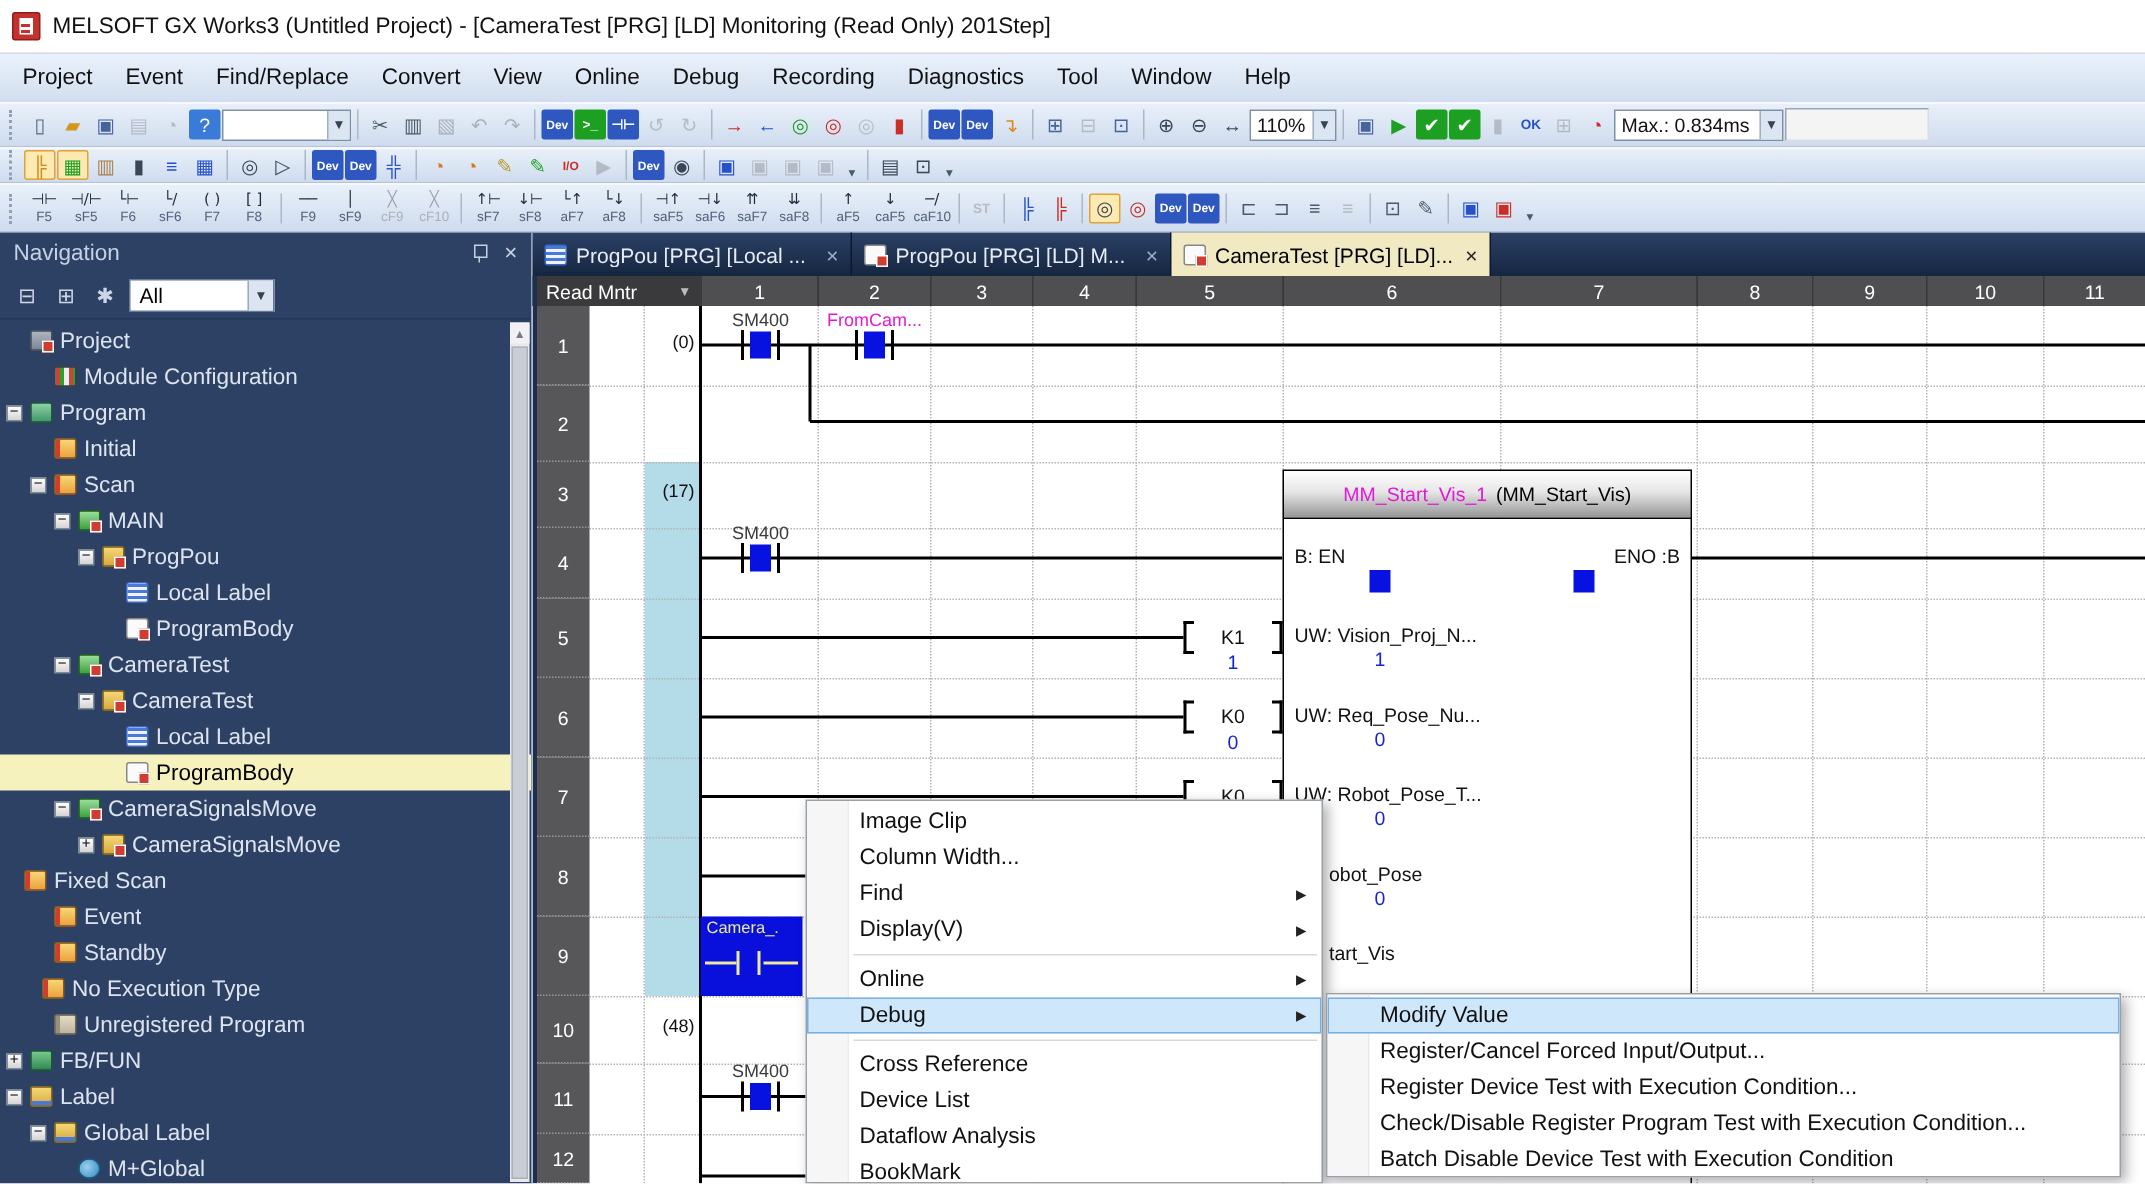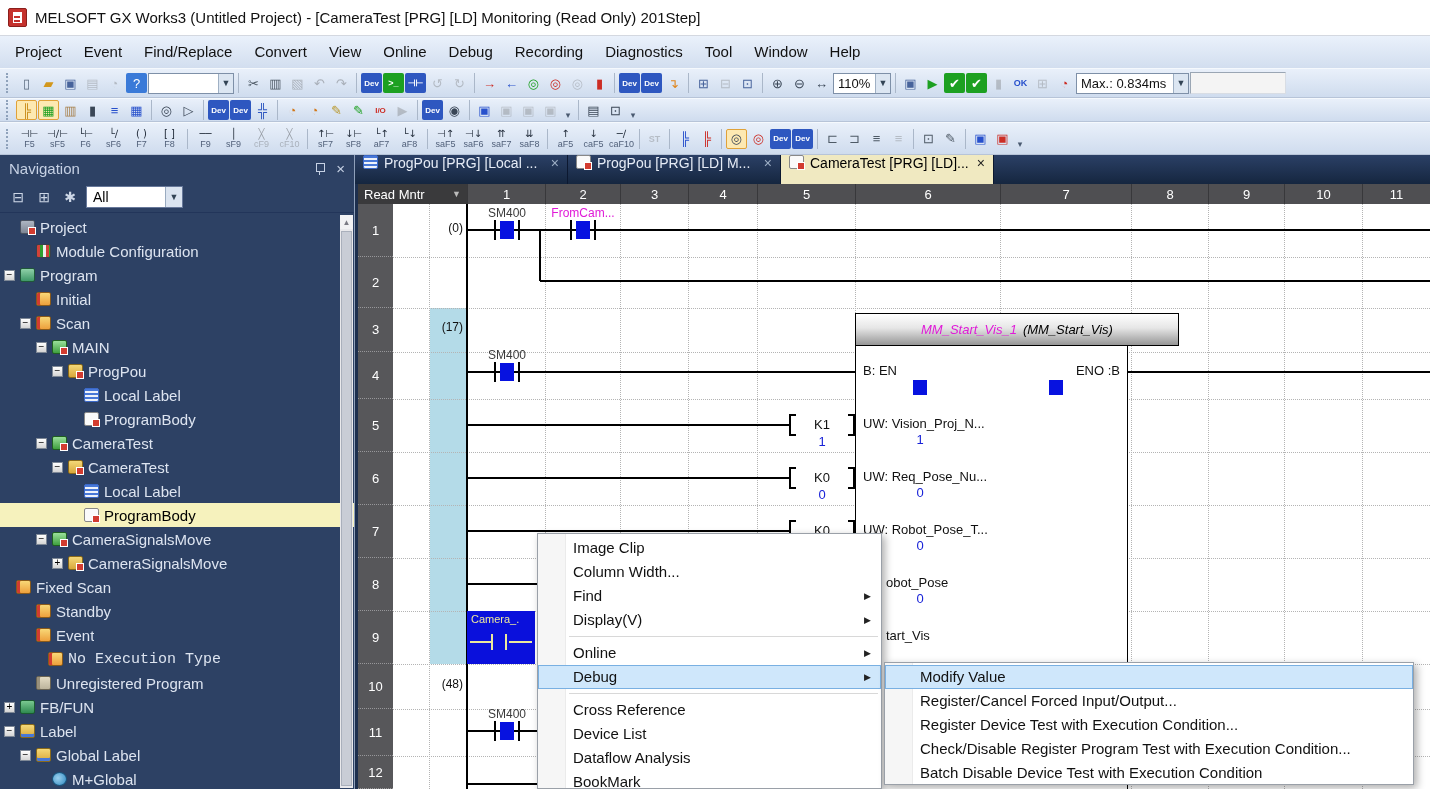--- a/index.html
+++ b/index.html
@@ -60,21 +60,21 @@
   .ic-fbfun{background:linear-gradient(#7ac890,#2f8a50);border:1px solid #1a5a30}
   .ic-labelf{background:linear-gradient(#f4d878,#d8a83c);border:1px solid #8a6a1a;box-shadow:inset 0 -3px 0 #4878d8}
   .ic-mglobal{background:radial-gradient(circle at 5px 5px,#9ad0ee,#2f88c0);border:1px solid #1a5880;border-radius:50%}
   .ic-project::after,.ic-prog::after,.ic-pou::after,.ic-body::after{content:"";position:absolute;right:-2px;bottom:-2px;width:6px;height:6px;background:#d23c30;border:1px solid #fff}
   #nscroll{position:absolute;right:1px;top:60px;bottom:1px;width:13px;background:#e9e9ec}
   #nsup{height:14px;background:#f2f2f4;color:#7a7a84;font-size:8px;display:flex;align-items:center;justify-content:center}
   #nsthumb{position:absolute;left:1px;right:1px;top:16px;bottom:2px;background:#c9cdd6;border:1px solid #aab0bc}
   
   .editor{width:1075px;display:flex;flex-direction:column;background:#fff;position:relative}
   #tabbar{height:29px;background:linear-gradient(#2b4066,#15263f);display:flex;align-items:stretch}
-  .tab{height:29px;display:flex;align-items:flex-start;gap:6px;padding:0 8px;width:213px;border-right:1px solid #0c1830;color:#e6ecf6;font-size:14px}
+  .tab{height:29px;display:flex;align-items:center;gap:6px;padding:0 8px;width:213px;border-right:1px solid #0c1830;color:#e6ecf6;font-size:14px}
   .tab .tlab{flex:1;white-space:nowrap;overflow:hidden}
   .tab .tclose{color:#9fb0c6;font-size:14px}
   .tab.active{background:#f0e9c1;color:#000}
   .tab.active .tclose{color:#222}
   #ldrhdr{height:20px;display:flex;background:#2c2c2e;border-left:3px solid #1d2f4e}
   .rmcell{width:109px;background:#3a3a3c;color:#fff;font-size:13px;display:flex;align-items:center;padding:0 6px;flex:none}
   .rmcaret{margin-left:auto;font-size:9px;color:#bbb}
   .hcell{background:#4f4f52;border-left:1px solid #38383b;color:#fff;font-size:13px;display:flex;align-items:center;justify-content:center;flex:none}
   #canvas{position:relative;flex:1;overflow:hidden;background:#fff}
   .lstrip{position:absolute;left:0;top:0;bottom:0;width:3px;background:#1d2f4e;z-index:7}
@@ -442,28 +442,28 @@
           <div class="tlabel">CameraSignalsMove</div>
         </div>
         <div class="trow" style="">
           <div class="texps"></div>
           <div class="tico ic-exec"></div>
           <div class="tlabel">Fixed Scan</div>
         </div>
         <div class="trow" style="padding-left: 20px;">
           <div class="texps"></div>
           <div class="tico ic-exec"></div>
+          <div class="tlabel">Event</div>
+        </div>
+        <div class="trow" style="padding-left: 20px;">
+          <div class="texps"></div>
+          <div class="tico ic-exec"></div>
           <div class="tlabel">Standby</div>
         </div>
-        <div class="trow" style="padding-left: 20px;">
-          <div class="texps"></div>
-          <div class="tico ic-exec"></div>
-          <div class="tlabel">Event</div>
-        </div>
-        <div class="trow" style="padding-left: 32px; font-family: Liberation Mono, monospace;">
+        <div class="trow" style="padding-left: 12px;">
           <div class="texps"></div>
           <div class="tico ic-exec"></div>
           <div class="tlabel">No Execution Type</div>
         </div>
         <div class="trow" style="padding-left: 20px;">
           <div class="texps"></div>
           <div class="tico ic-unreg"></div>
           <div class="tlabel">Unregistered Program</div>
         </div>
         <div class="trow" style="padding-left: 4px;">
@@ -609,21 +609,21 @@
         <div class="brcur" style="left: 434px; top: 230px; color: rgb(24, 34, 216);">1</div>
         <div class="brl" style="left: 434px; top: 263px;"></div>
         <div class="brr" style="left: 493px; top: 263px;"></div>
         <div class="brval" style="left: 434px; top: 266px;">K0</div>
         <div class="brcur" style="left: 434px; top: 283px; color: rgb(24, 34, 216);">0</div>
         <div class="brl" style="left: 434px; top: 316px;"></div>
         <div class="brr" style="left: 493px; top: 316px;"></div>
         <div class="brval" style="left: 434px; top: 319px;">K0</div>
         <div class="brcur" style="left: 434px; top: 336px; color: rgb(24, 34, 216);">0</div>
         <div class="fbbody" style="left: 500px; top: 142px; width: 273px; height: 443px;"></div>
-        <div class="fbheader" style="left: 500px; top: 109px; width: 324px; height: 33px; font-style: italic;">
+        <div class="fbheader" style="left: 500px; top: 109px; width: 273px; height: 33px;">
           <div style="color: rgb(224, 26, 216);">MM_Start_Vis_1</div>
           <div>(MM_Start_Vis)</div>
         </div>
         <div class="fpin" style="left: 508px; top: 159px;">B: EN</div>
         <div class="fpin" style="left: 500px; width: 265px; top: 159px; text-align: right;">ENO :B</div>
         <div class="fpin" style="left: 508px; top: 212px;">UW: Vision_Proj_N...</div>
         <div class="fval" style="left: 537px; top: 228px; color: rgb(24, 34, 216);">1</div>
         <div class="fpin" style="left: 508px; top: 265px;">UW: Req_Pose_Nu...</div>
         <div class="fval" style="left: 537px; top: 281px; color: rgb(24, 34, 216);">0</div>
         <div class="fpin" style="left: 508px; top: 318px;">UW: Robot_Pose_T...</div>

